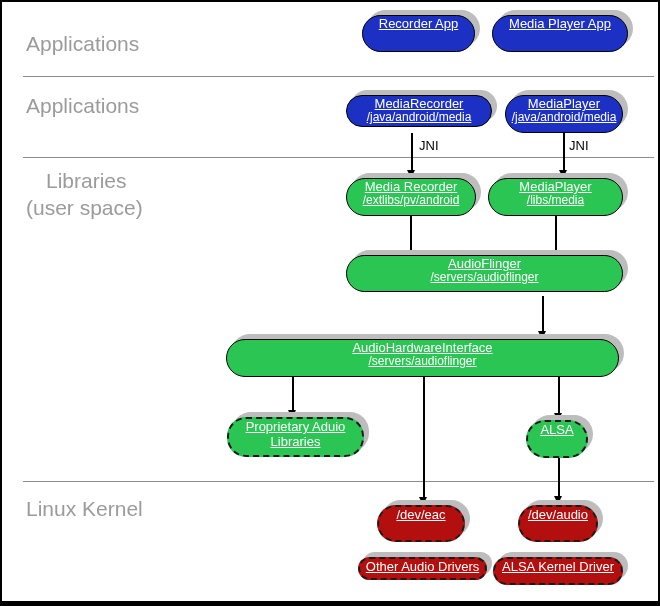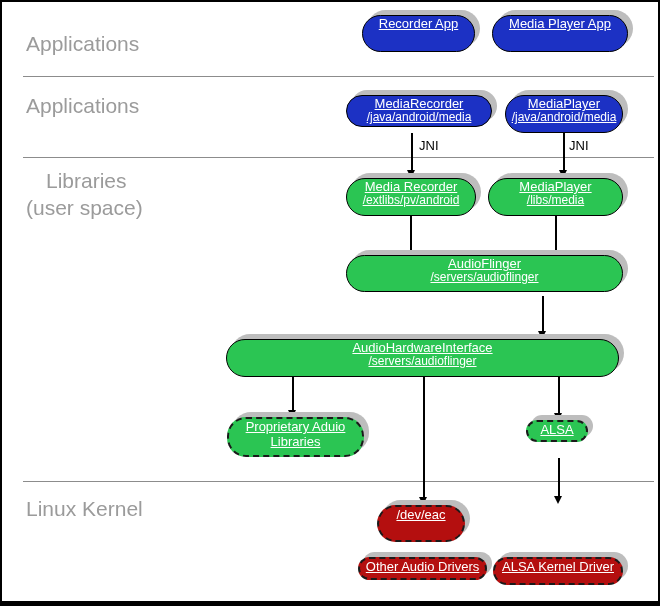--- a/index.html
+++ b/index.html
@@ -99,29 +99,32 @@
   <div class="vline" style="left:290px;top:375px;height:33px"></div>
   <div class="ahead" style="left:286px;top:408px"></div>
   <div class="vline" style="left:421px;top:375px;height:120px"></div>
   <div class="ahead" style="left:417px;top:495px"></div>
   <div class="vline" style="left:556px;top:375px;height:36px"></div>
   <div class="ahead" style="left:552px;top:411px"></div>
 
   <div class="node green dashed" style="left:225px;top:415px;width:137px;height:40px">
     <div class="title">Proprietary Aduio Libraries</div>
   </div>
-  <div class="node green dashed" style="left:524px;top:418px;width:62px;height:22px">
+  <div class="node green dashed" style="left:524px;top:418px;width:62px;height:38px">
     <div class="title">ALSA</div>
   </div>
 
   <div class="vline" style="left:556px;top:456px;height:38px"></div>
   <div class="ahead" style="left:552px;top:494px"></div>
 
   <div class="node red dashed" style="left:375px;top:503px;width:88px;height:37px">
     <div class="title">/dev/eac</div>
+  </div>
+  <div class="node red dashed" style="left:516px;top:503px;width:80px;height:37px">
+    <div class="title">/dev/audio</div>
   </div>
   <div class="node red dashed" style="left:356px;top:555px;width:129px;height:23px">
     <div class="title">Other Audio Drivers</div>
   </div>
   <div class="node red dashed" style="left:491px;top:555px;width:130px;height:28px">
     <div class="title">ALSA Kernel Driver</div>
   </div>
 
 </div>
 

